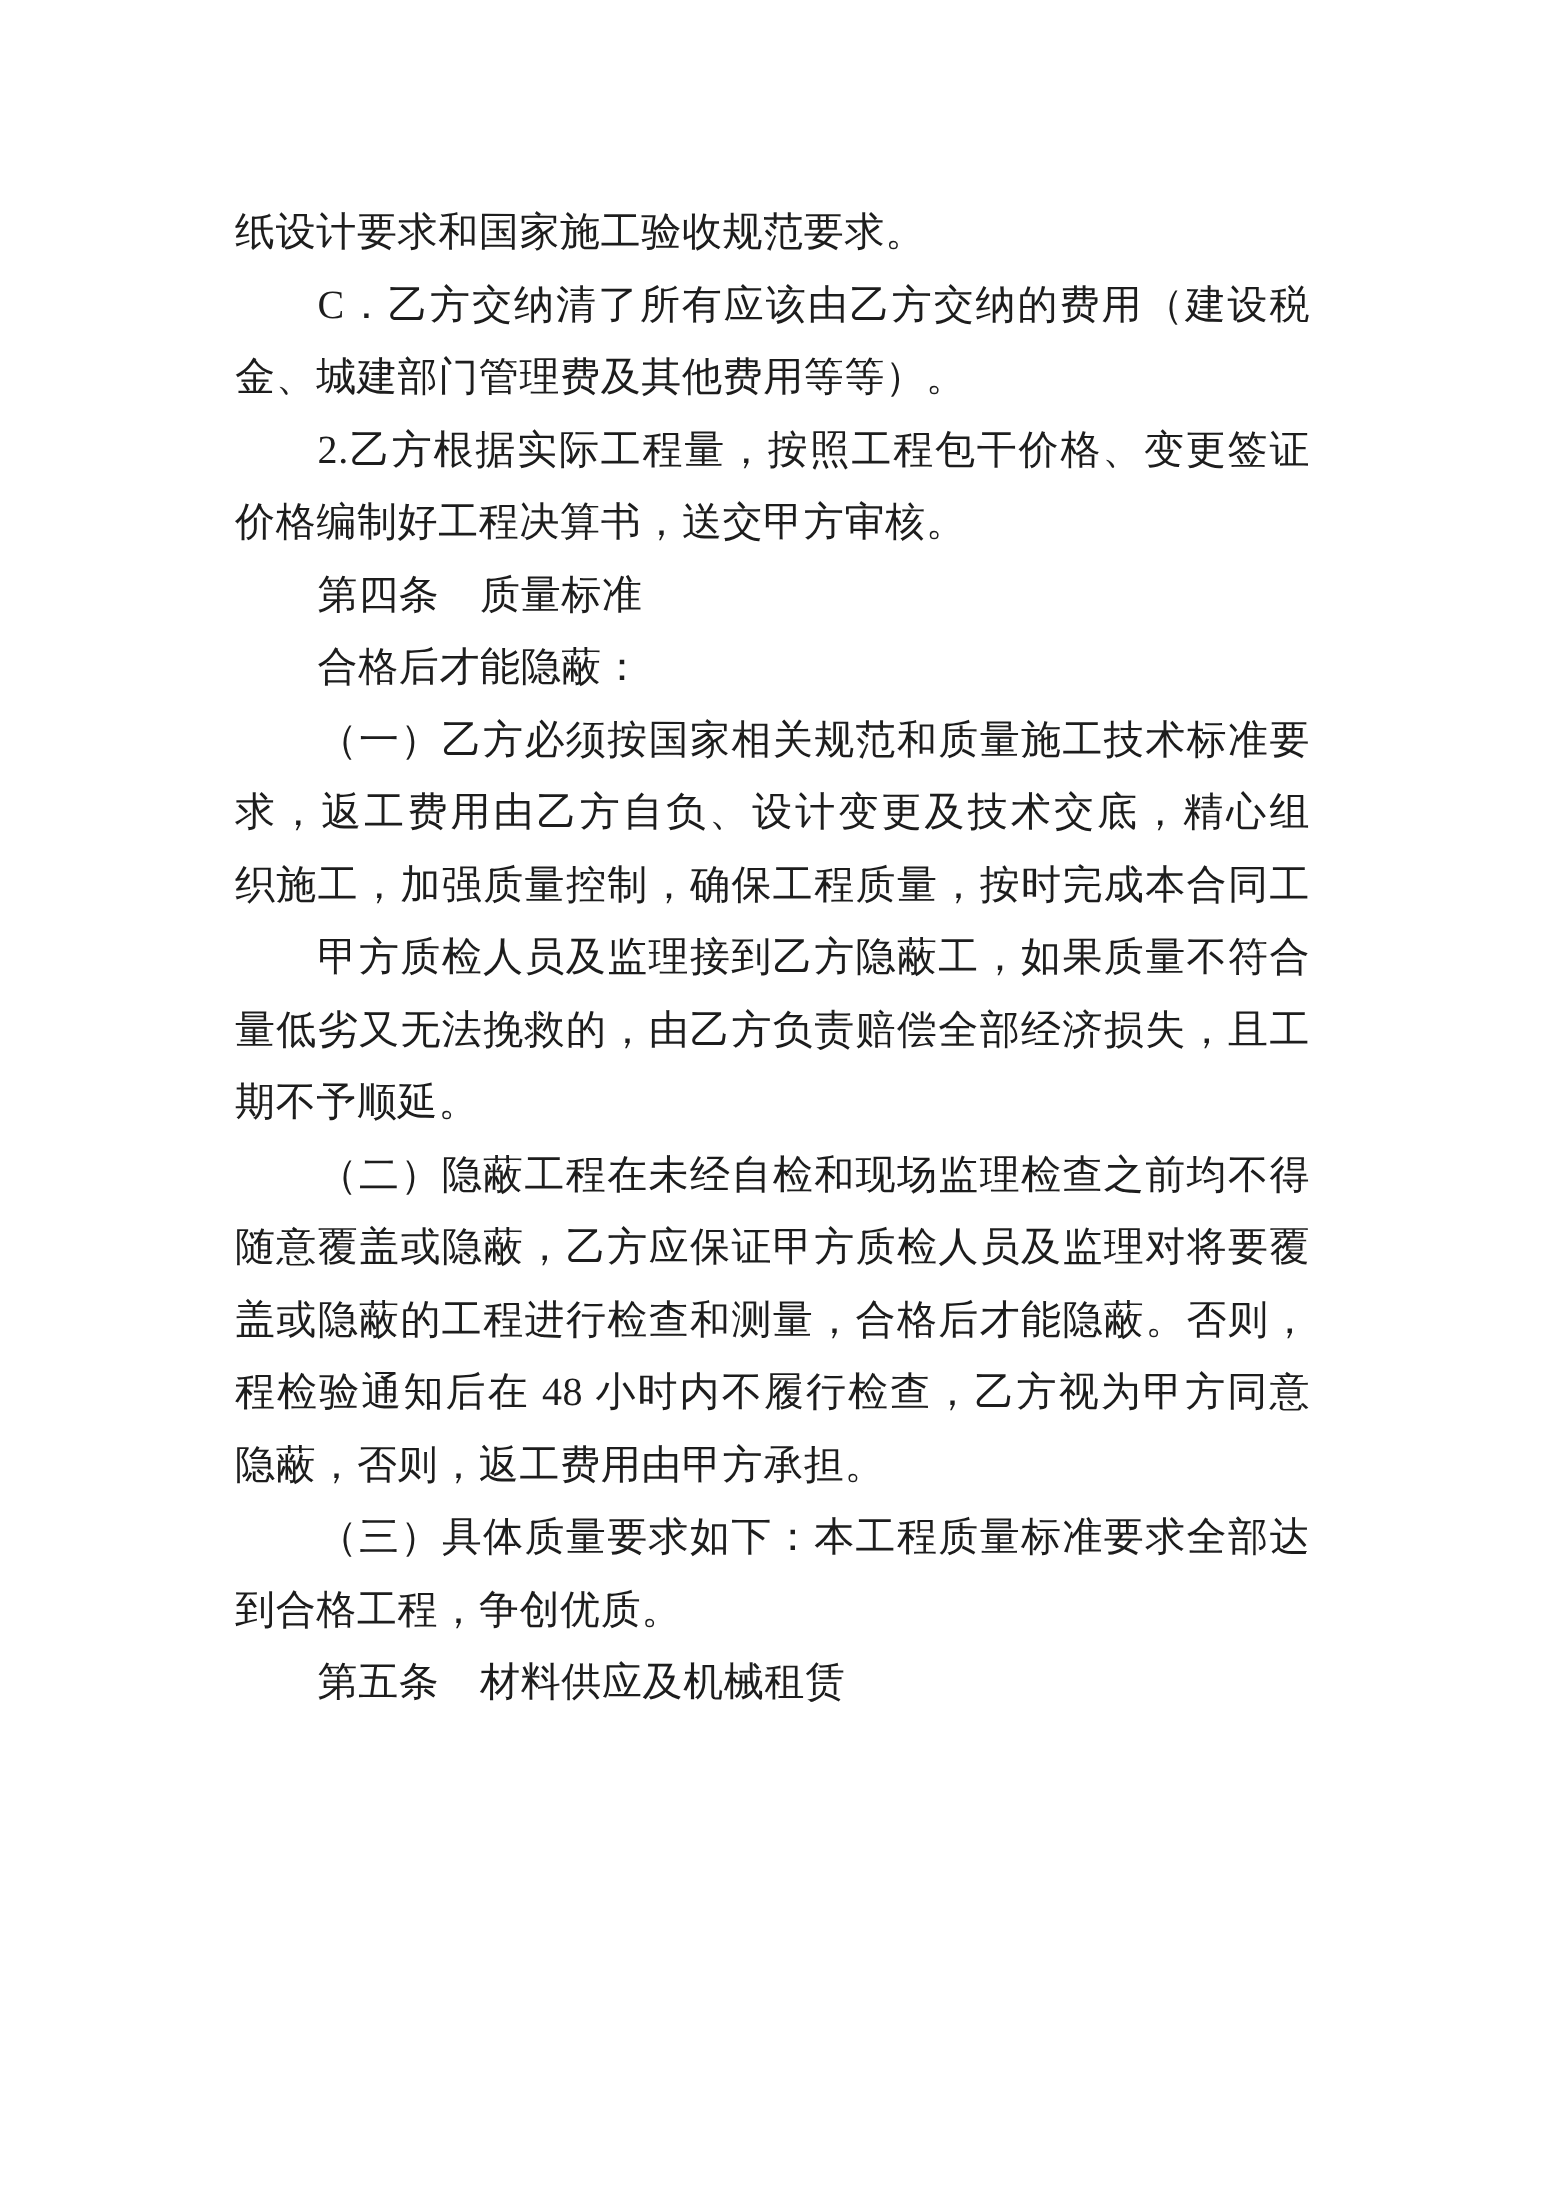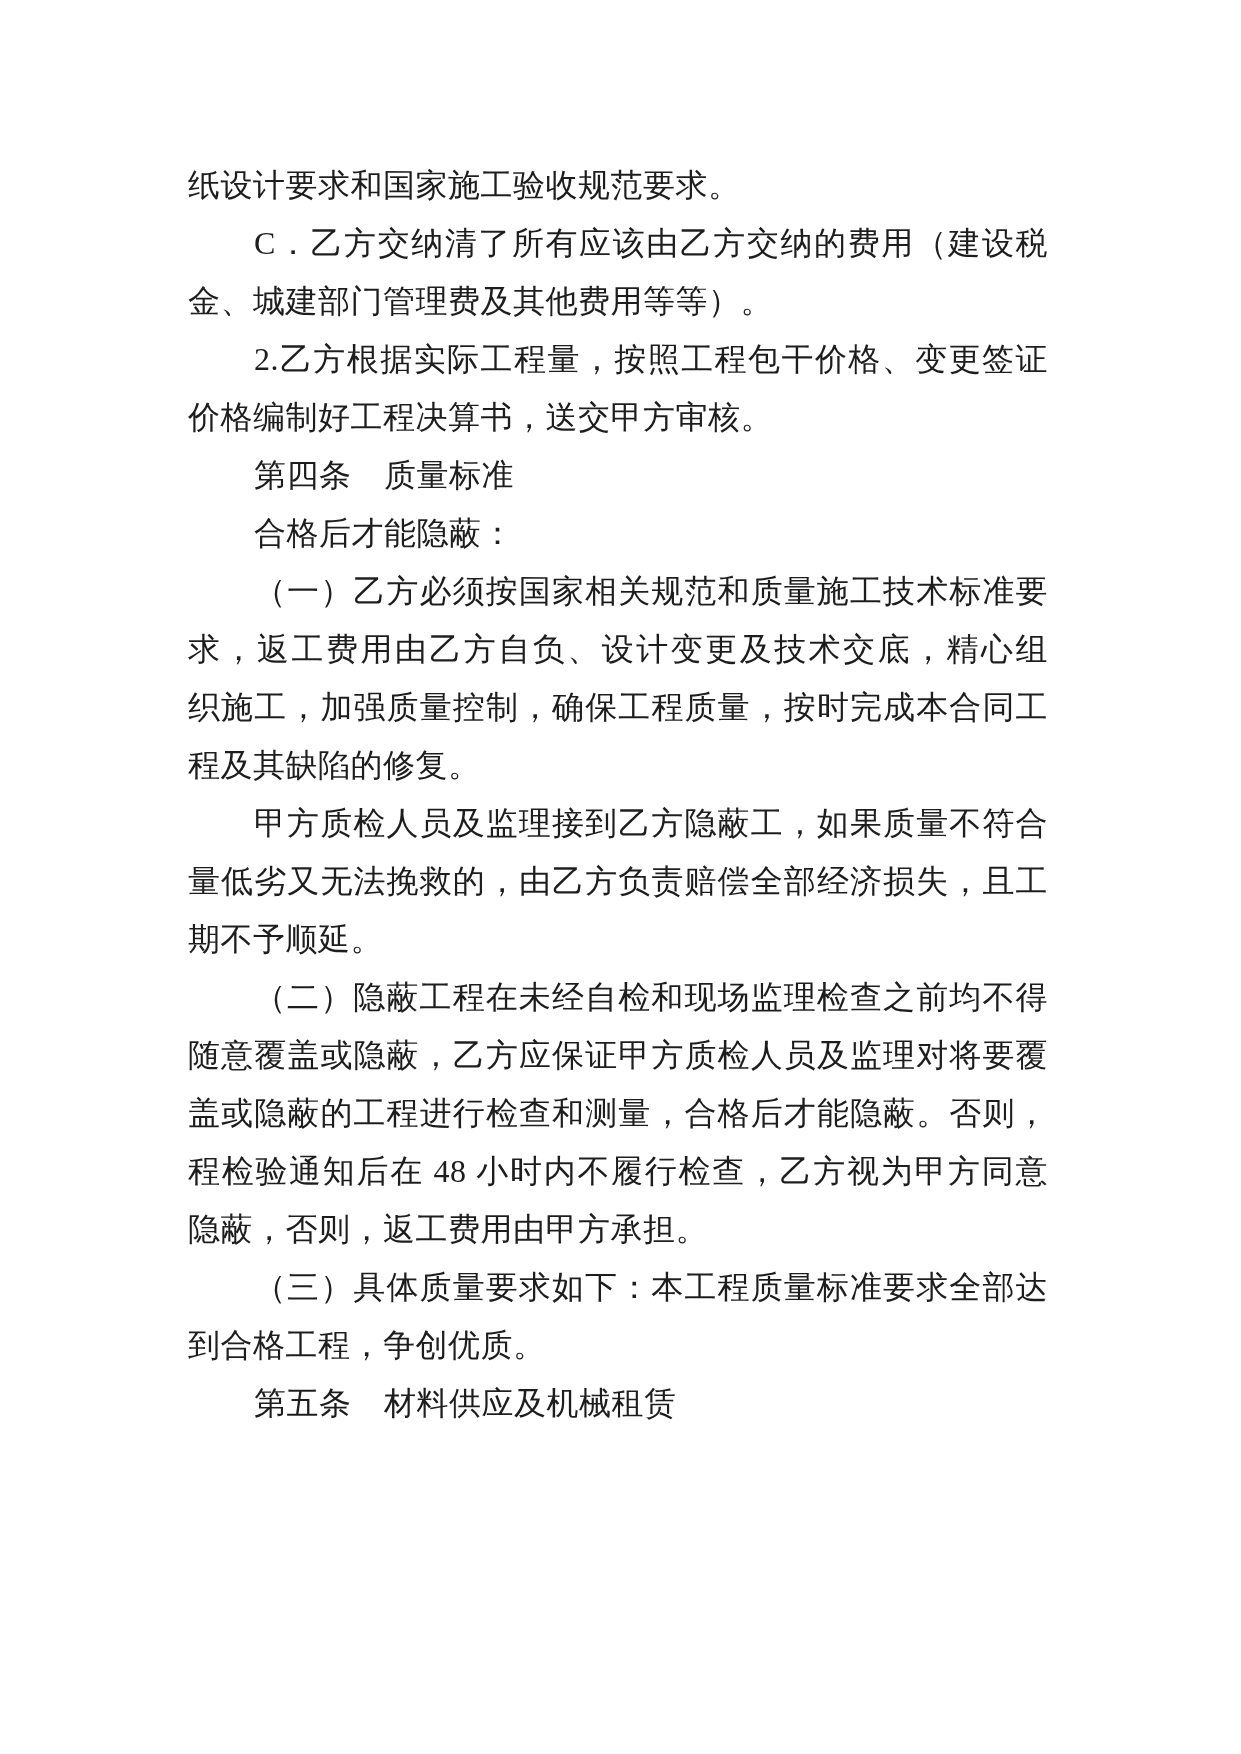--- a/index.html
+++ b/index.html
@@ -45,21 +45,20 @@
       <div class="line">纸设计要求和国家施工验收规范要求。</div>
       <div class="line indent full">C．乙方交纳清了所有应该由乙方交纳的费用（建设税</div>
       <div class="line">金、城建部门管理费及其他费用等等）。</div>
       <div class="line indent full">2.乙方根据实际工程量，按照工程包干价格、变更签证</div>
       <div class="line">价格编制好工程决算书，送交甲方审核。</div>
       <div class="line indent">第四条　质量标准</div>
       <div class="line indent">合格后才能隐蔽：</div>
       <div class="line indent full">（一）乙方必须按国家相关规范和质量施工技术标准要</div>
       <div class="line full">求，返工费用由乙方自负、设计变更及技术交底，精心组</div>
       <div class="line full">织施工，加强质量控制，确保工程质量，按时完成本合同工</div>
-      <div class="line">程及其缺陷的修复。</div>
       <div class="line indent full">甲方质检人员及监理接到乙方隐蔽工，如果质量不符合</div>
       <div class="line full">量低劣又无法挽救的，由乙方负责赔偿全部经济损失，且工</div>
       <div class="line">期不予顺延。</div>
       <div class="line indent full">（二）隐蔽工程在未经自检和现场监理检查之前均不得</div>
       <div class="line full">随意覆盖或隐蔽，乙方应保证甲方质检人员及监理对将要覆</div>
       <div class="line full">盖或隐蔽的工程进行检查和测量，合格后才能隐蔽。否则，</div>
       <div class="line full">程检验通知后在 48 小时内不履行检查，乙方视为甲方同意</div>
       <div class="line">隐蔽，否则，返工费用由甲方承担。</div>
       <div class="line indent full">（三）具体质量要求如下：本工程质量标准要求全部达</div>
       <div class="line">到合格工程，争创优质。</div>

